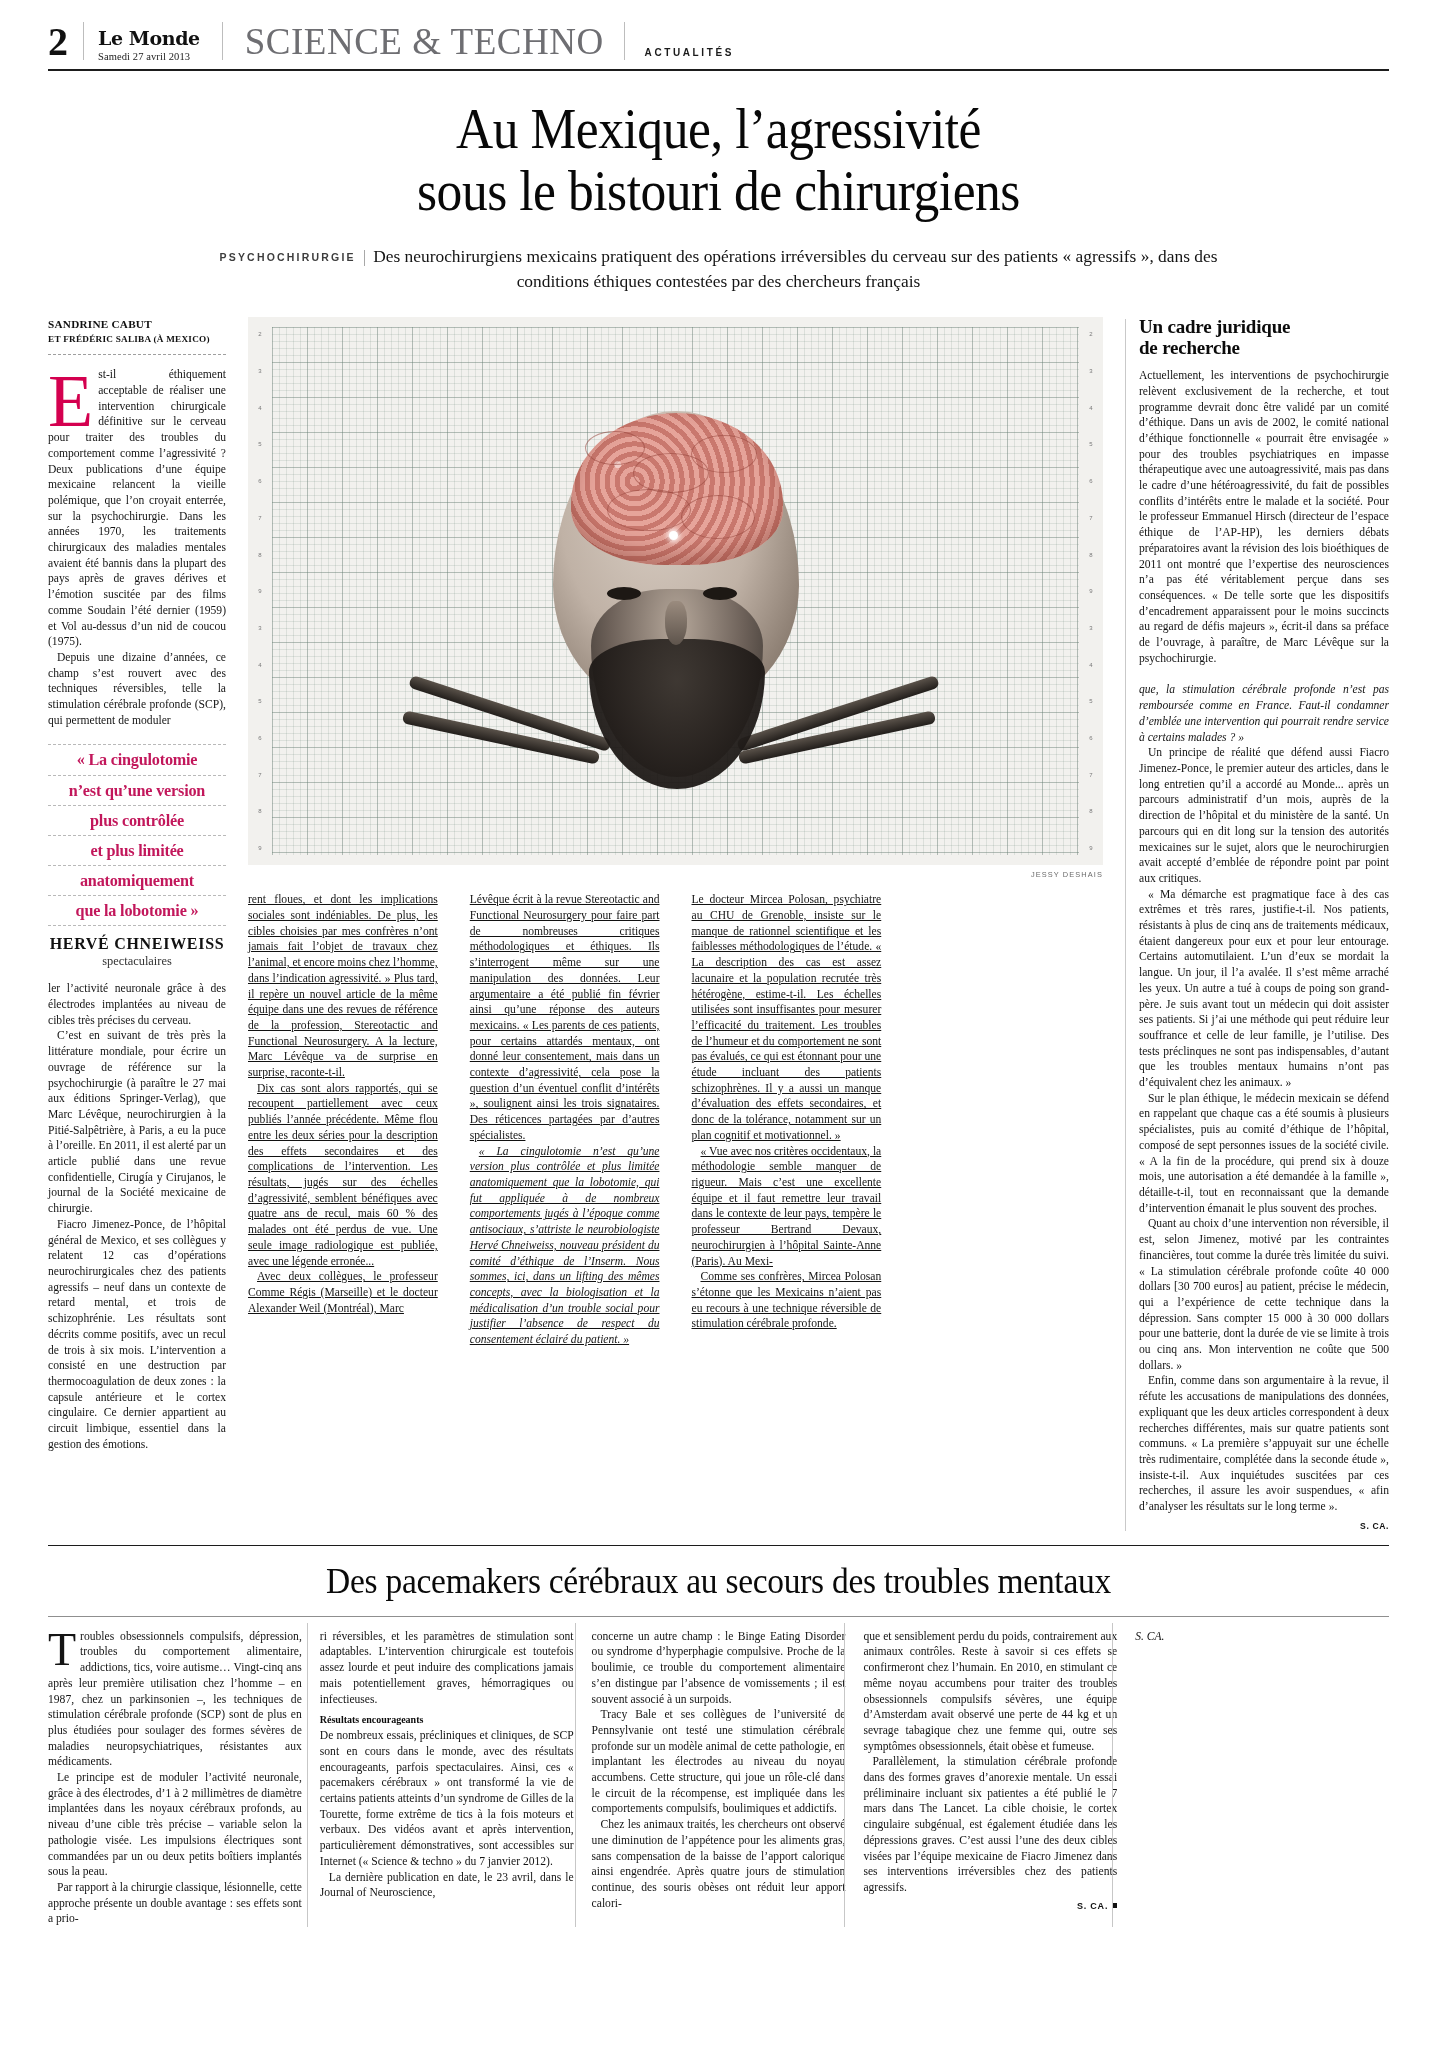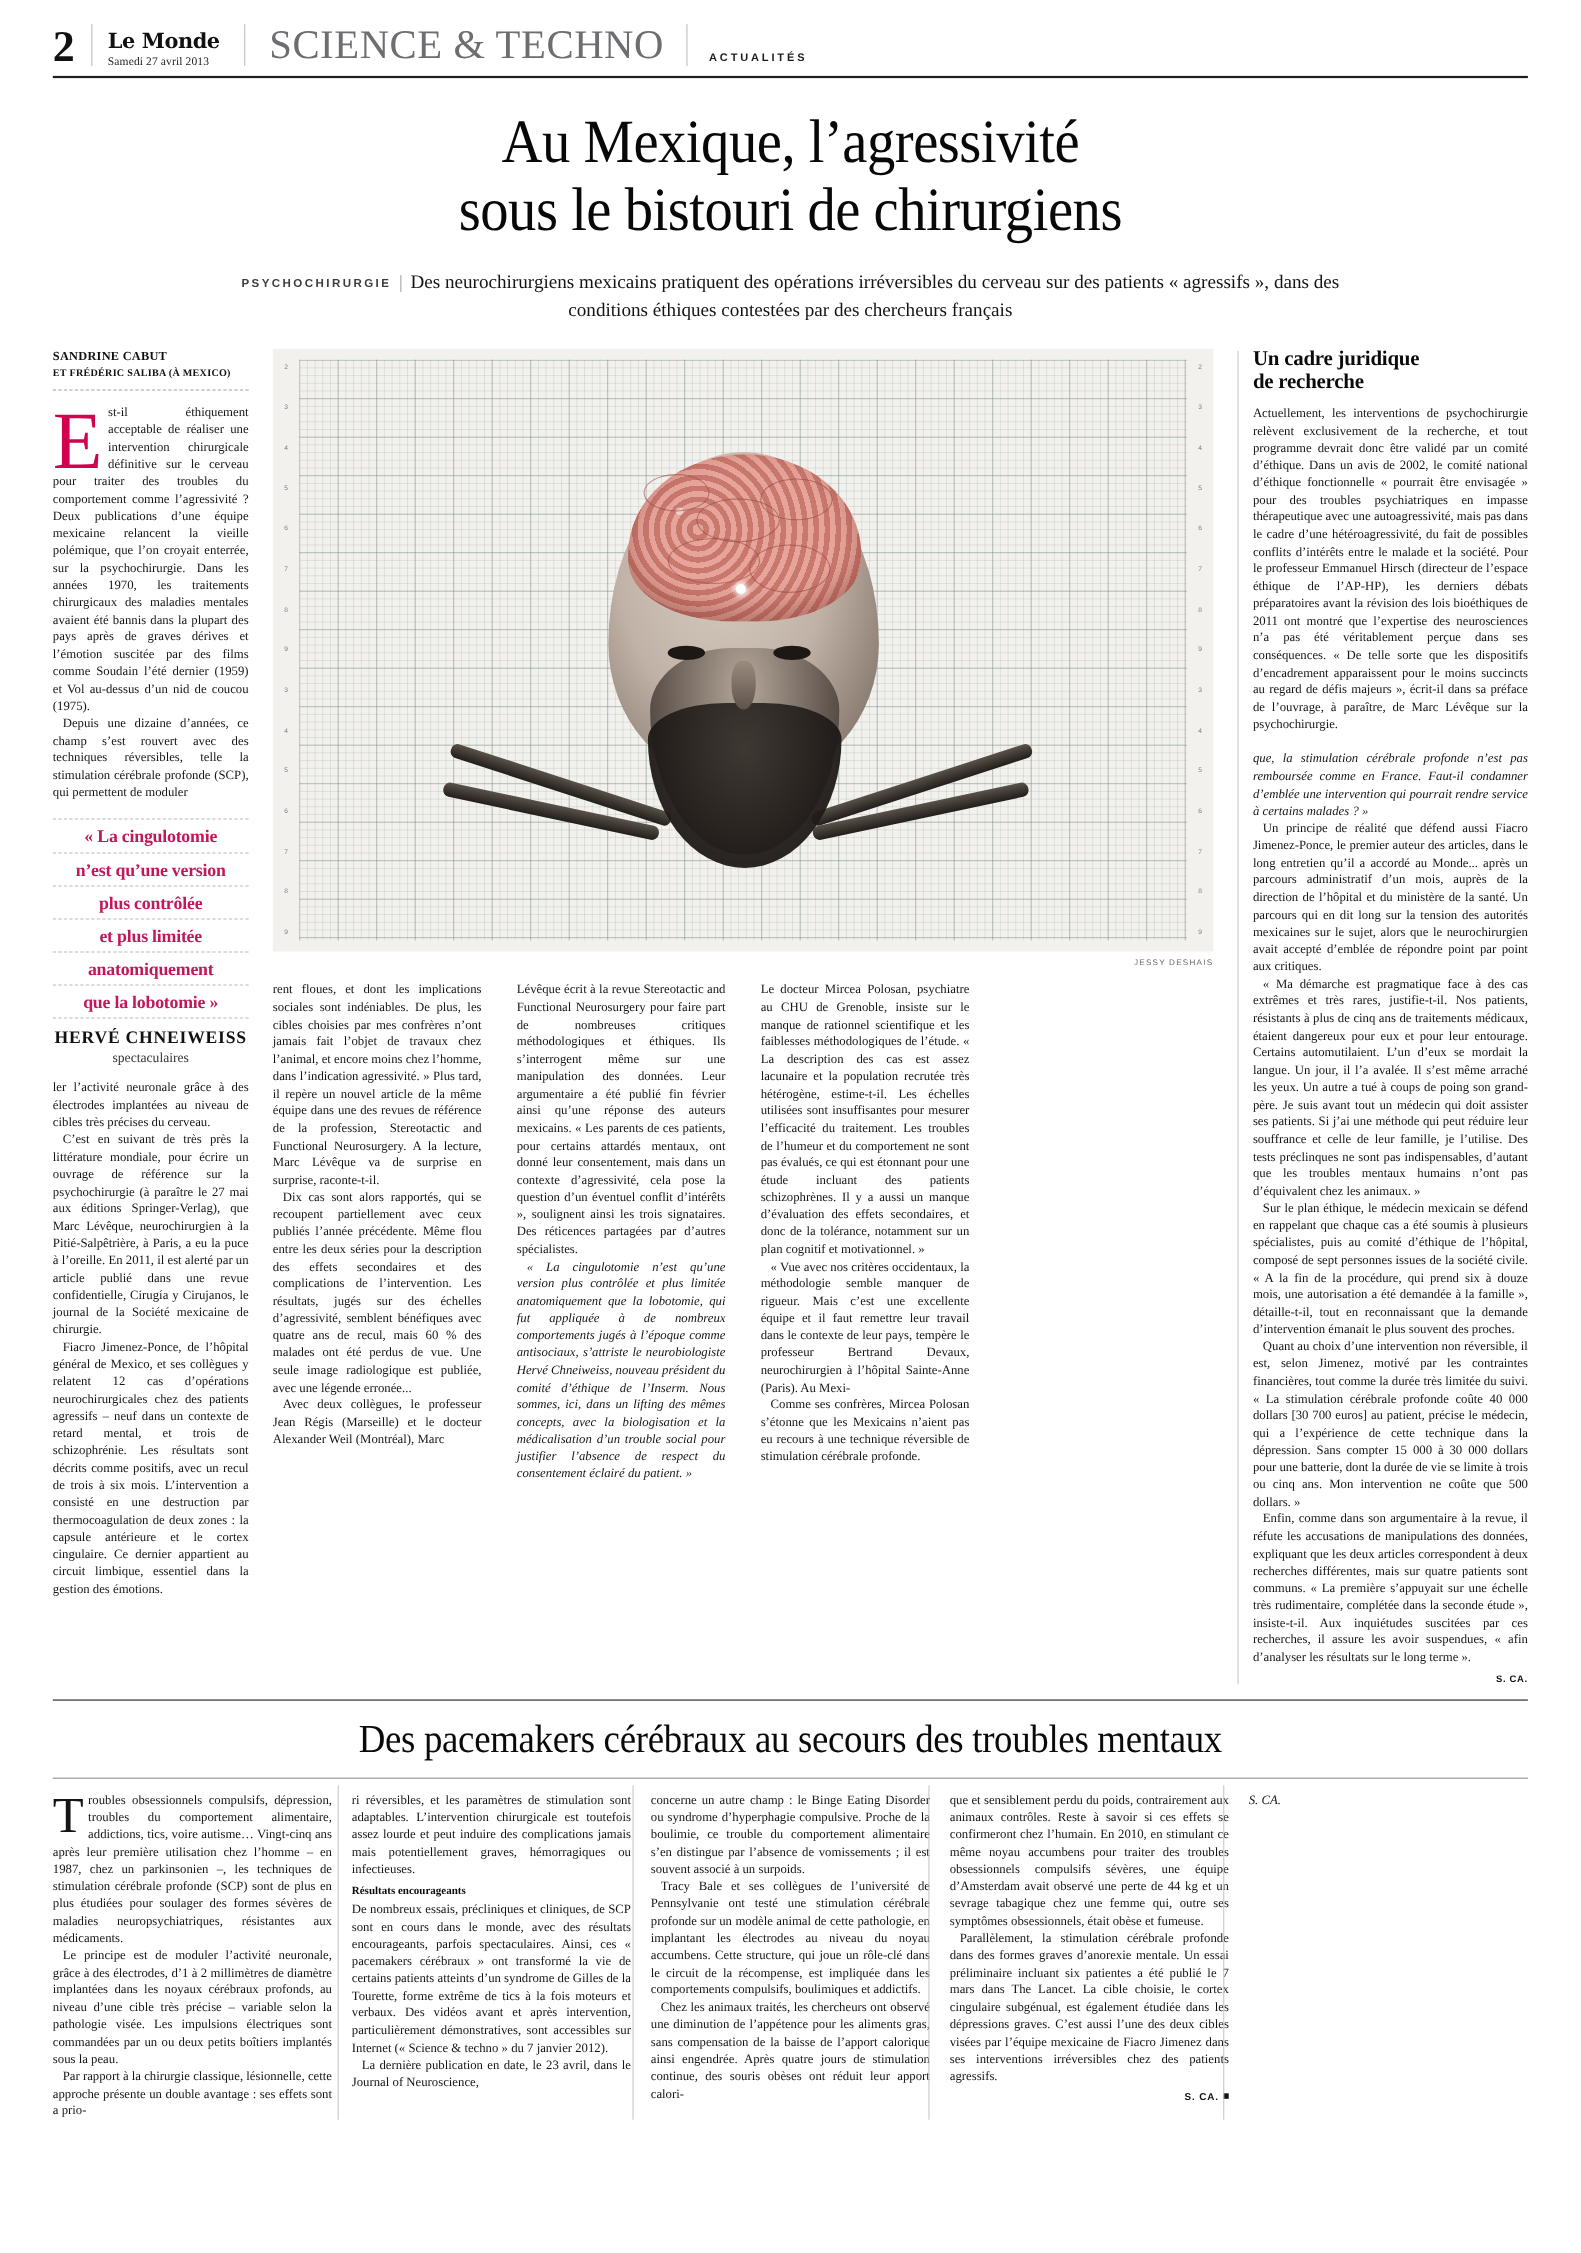--- a/index.html
+++ b/index.html
@@ -206,21 +206,21 @@
 
   .photo-credit {
     font-family: "Liberation Sans", sans-serif;
     font-size: 7.4px; letter-spacing: 1.1px; color: #6a6a6a;
     text-align: right; margin-top: 5px;
   }
 
   
   .under-photo {
     display: grid; grid-template-columns: repeat(4, 1fr);
-    column-gap: 32px; margin-top: 13px;
+    column-gap: 32px; margin-top: 13px; text-decoration: underline;
   }
   .under-photo .colbox { position: relative; }
 
   
   .side-title {
     font-family: "Liberation Serif", serif;
     font-size: 19px; font-weight: 700; line-height: 1.10;
     color: #0b0b0b; margin-bottom: 9px; letter-spacing: -0.2px;
   }
   .side-sign {
@@ -378,21 +378,21 @@
             <div class="nose"></div>
           </div>
         </div>
       </div>
       <div class="photo-credit">JESSY DESHAIS</div>
 
       <div class="under-photo">
         <div class="colbox">
           <p class="body nofirst">rent floues, et dont les implications sociales sont indéniables. De plus, les cibles choisies par mes confrères n’ont jamais fait l’objet de travaux chez l’animal, et encore moins chez l’homme, dans l’indication agressivité. » Plus tard, il repère un nouvel article de la même équipe dans une des revues de référence de la profession, Stereotactic and Functional Neurosurgery. A la lecture, Marc Lévêque va de surprise en surprise, raconte-t-il.</p>
           <p class="body">Dix cas sont alors rapportés, qui se recoupent partiellement avec ceux publiés l’année précédente. Même flou entre les deux séries pour la description des effets secondaires et des complications de l’intervention. Les résultats, jugés sur des échelles d’agressivité, semblent bénéfiques avec quatre ans de recul, mais 60 % des malades ont été perdus de vue. Une seule image radiologique est publiée, avec une légende erronée...</p>
-          <p class="body">Avec deux collègues, le professeur Jean Régis (Marseille) et le docteur Alexander Weil (Montréal), Marc</p>
+          <p class="body">Avec deux collègues, le professeur Comme Régis (Marseille) et le docteur Alexander Weil (Montréal), Marc</p>
         </div>
         <div class="colbox">
           <p class="body nofirst">Lévêque écrit à la revue Stereotactic and Functional Neurosurgery pour faire part de nombreuses critiques méthodologiques et éthiques. Ils s’interrogent même sur une manipulation des données. Leur argumentaire a été publié fin février ainsi qu’une réponse des auteurs mexicains. « Les parents de ces patients, pour certains attardés mentaux, ont donné leur consentement, mais dans un contexte d’agressivité, cela pose la question d’un éventuel conflit d’intérêts », soulignent ainsi les trois signataires. Des réticences partagées par d’autres spécialistes.</p>
           <p class="body" style="font-style:italic">« La cingulotomie n’est qu’une version plus contrôlée et plus limitée anatomiquement que la lobotomie, qui fut appliquée à de nombreux comportements jugés à l’époque comme antisociaux, s’attriste le neurobiologiste Hervé Chneiweiss, nouveau président du comité d’éthique de l’Inserm. Nous sommes, ici, dans un lifting des mêmes concepts, avec la biologisation et la médicalisation d’un trouble social pour justifier l’absence de respect du consentement éclairé du patient. »</p>
         </div>
         <div class="colbox">
           <p class="body nofirst">Le docteur Mircea Polosan, psychiatre au CHU de Grenoble, insiste sur le manque de rationnel scientifique et les faiblesses méthodologiques de l’étude. « La description des cas est assez lacunaire et la population recrutée très hétérogène, estime-t-il. Les échelles utilisées sont insuffisantes pour mesurer l’efficacité du traitement. Les troubles de l’humeur et du comportement ne sont pas évalués, ce qui est étonnant pour une étude incluant des patients schizophrènes. Il y a aussi un manque d’évaluation des effets secondaires, et donc de la tolérance, notamment sur un plan cognitif et motivationnel. »</p>
           <p class="body">« Vue avec nos critères occidentaux, la méthodologie semble manquer de rigueur. Mais c’est une excellente équipe et il faut remettre leur travail dans le contexte de leur pays, tempère le professeur Bertrand Devaux, neurochirurgien à l’hôpital Sainte-Anne (Paris). Au Mexi-</p>
           <p class="body">Comme ses confrères, Mircea Polosan s’étonne que les Mexicains n’aient pas eu recours à une technique réversible de stimulation cérébrale profonde.</p>
         </div>

